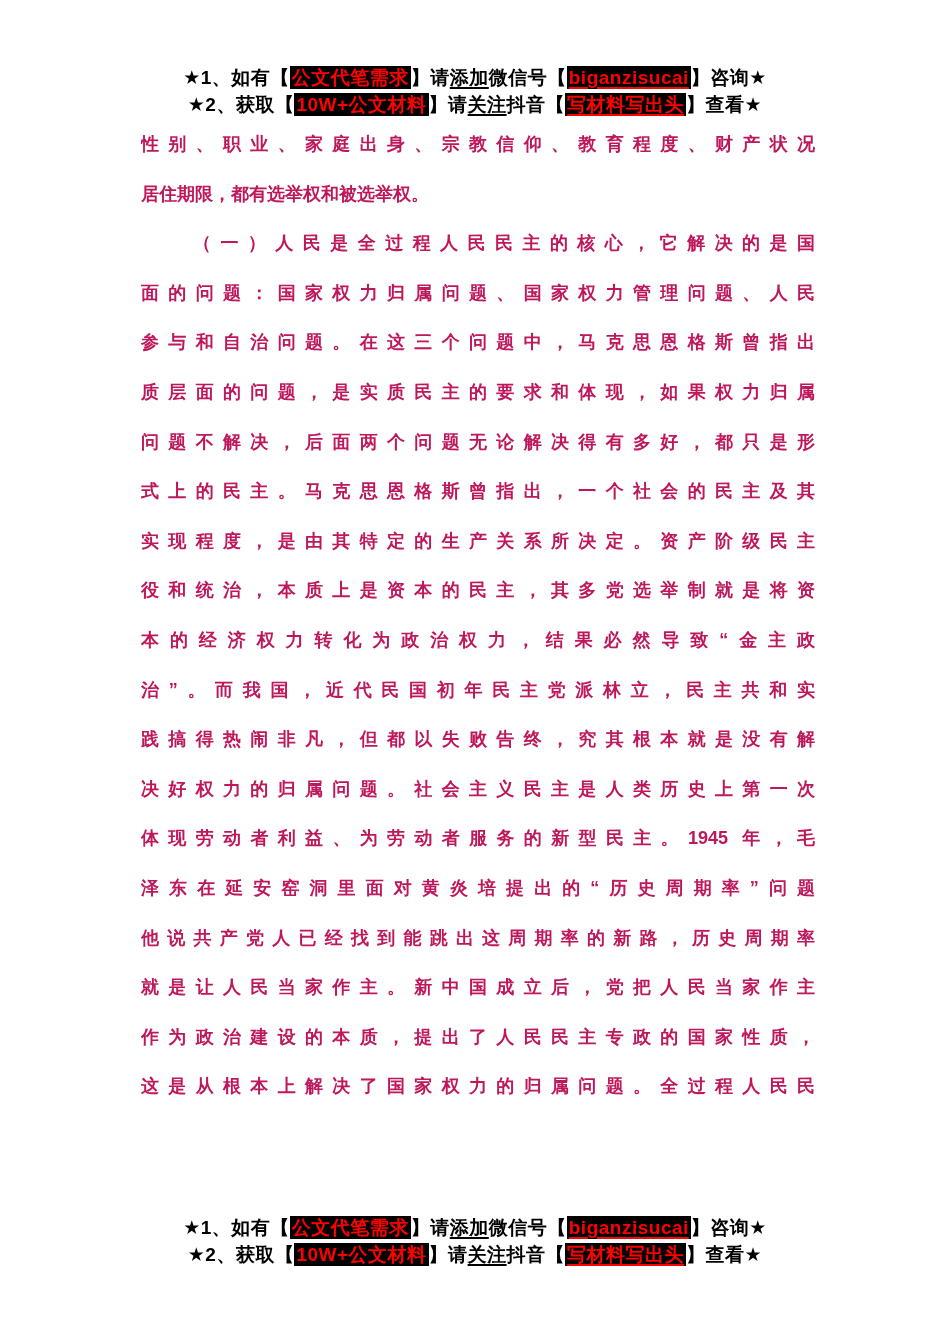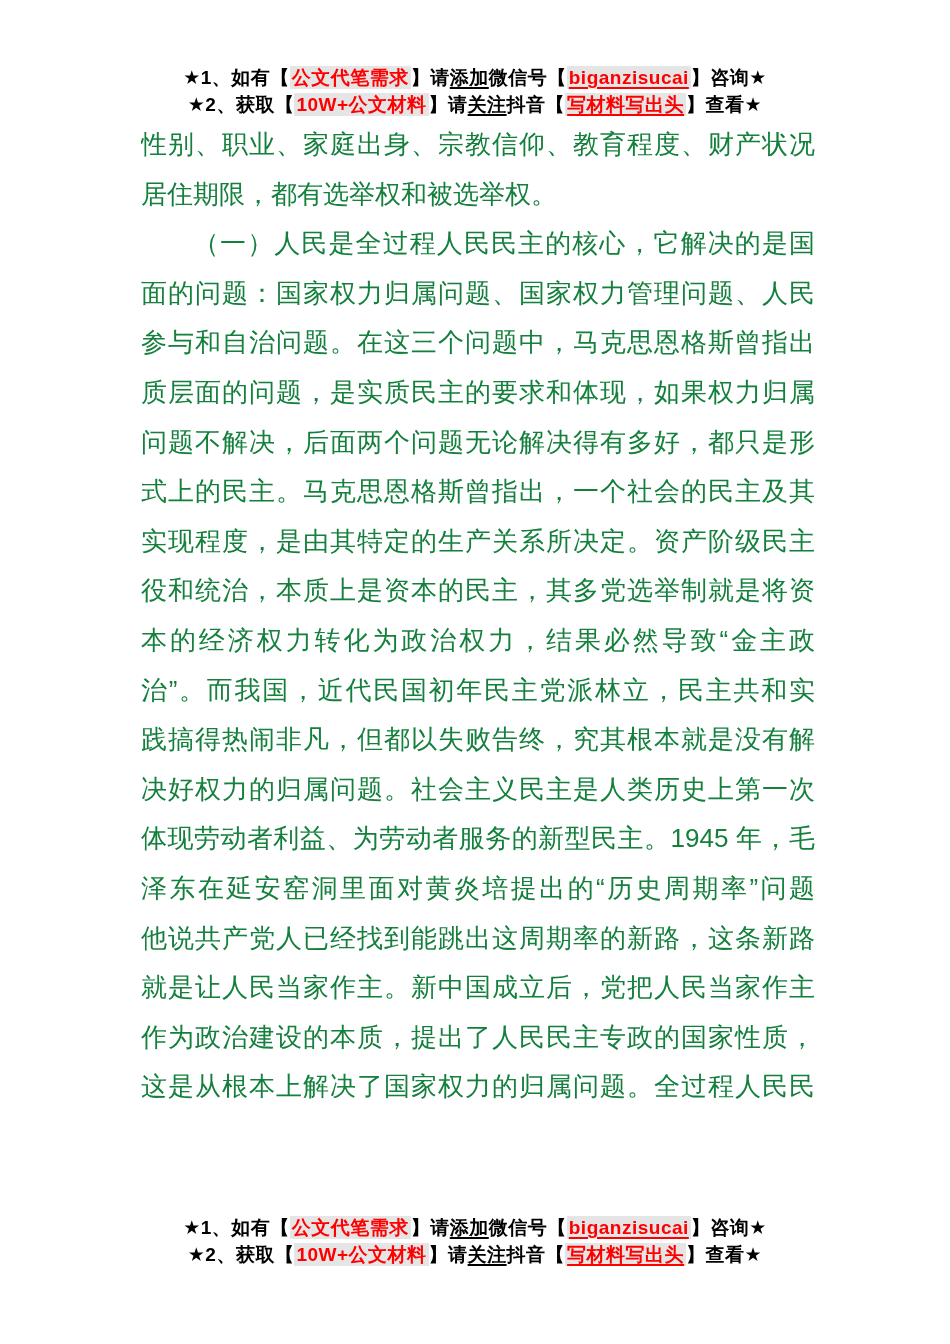--- a/index.html
+++ b/index.html
@@ -28,37 +28,38 @@
   }
   .banner-top { top: 64px; }
   .banner-bottom { top: 1214px; }
   .bline {
     height: 27px;
     line-height: 27px;
     white-space: nowrap;
   }
   .hl {
     color: #FF0000;
-    background: #e5e5e5;
+    background: #000000;
     padding: 1px 2px;
     text-align: right;
   }
   .ul {
     text-decoration: underline;
     text-decoration-thickness: 2px;
     text-underline-offset: 3px;
   }
   
   .doc {
     position: absolute;
     left: 141px;
     top: 120px;
     width: 674px;
-    font-size: 26px;
-    color: #15803d;
+    font-size: 18px;
+    color: #be185d;
+    font-weight: bold;
   }
   .tl {
     height: 49.6px;
     line-height: 49.6px;
     text-align: justify;
     text-align-last: justify;
     overflow: hidden;
   }
   .tl.para-end {
     text-align: center;
@@ -86,21 +87,21 @@
   <div class="tl">问题不解决，后面两个问题无论解决得有多好，都只是形</div>
   <div class="tl">式上的民主。马克思恩格斯曾指出，一个社会的民主及其</div>
   <div class="tl">实现程度，是由其特定的生产关系所决定。资产阶级民主</div>
   <div class="tl">役和统治，本质上是资本的民主，其多党选举制就是将资</div>
   <div class="tl">本的经济权力转化为政治权力，结果必然导致“金主政</div>
   <div class="tl">治”。而我国，近代民国初年民主党派林立，民主共和实</div>
   <div class="tl">践搞得热闹非凡，但都以失败告终，究其根本就是没有解</div>
   <div class="tl">决好权力的归属问题。社会主义民主是人类历史上第一次</div>
   <div class="tl">体现劳动者利益、为劳动者服务的新型民主。1945 年，毛</div>
   <div class="tl">泽东在延安窑洞里面对黄炎培提出的“历史周期率”问题</div>
-  <div class="tl">他说共产党人已经找到能跳出这周期率的新路，这条新路</div>
+  <div class="tl">他说共产党人已经找到能跳出这周期率的新路，历史周期率</div>
   <div class="tl">就是让人民当家作主。新中国成立后，党把人民当家作主</div>
   <div class="tl">作为政治建设的本质，提出了人民民主专政的国家性质，</div>
   <div class="tl">这是从根本上解决了国家权力的归属问题。全过程人民民</div>
 </div>
 
 <div class="banner banner-bottom">
   <div class="bline"><span>★1、如有【</span><span class="hl">公文代笔需求</span><span>】请</span><span class="ul">添加</span><span>微信号【</span><span class="hl ul">biganzisucai</span><span>】咨询★</span></div>
   <div class="bline"><span>★2、获取【</span><span class="hl">10W+公文材料</span><span>】请</span><span class="ul">关注</span><span>抖音【</span><span class="hl ul">写材料写出头</span><span>】查看★</span></div>
 </div>
 

